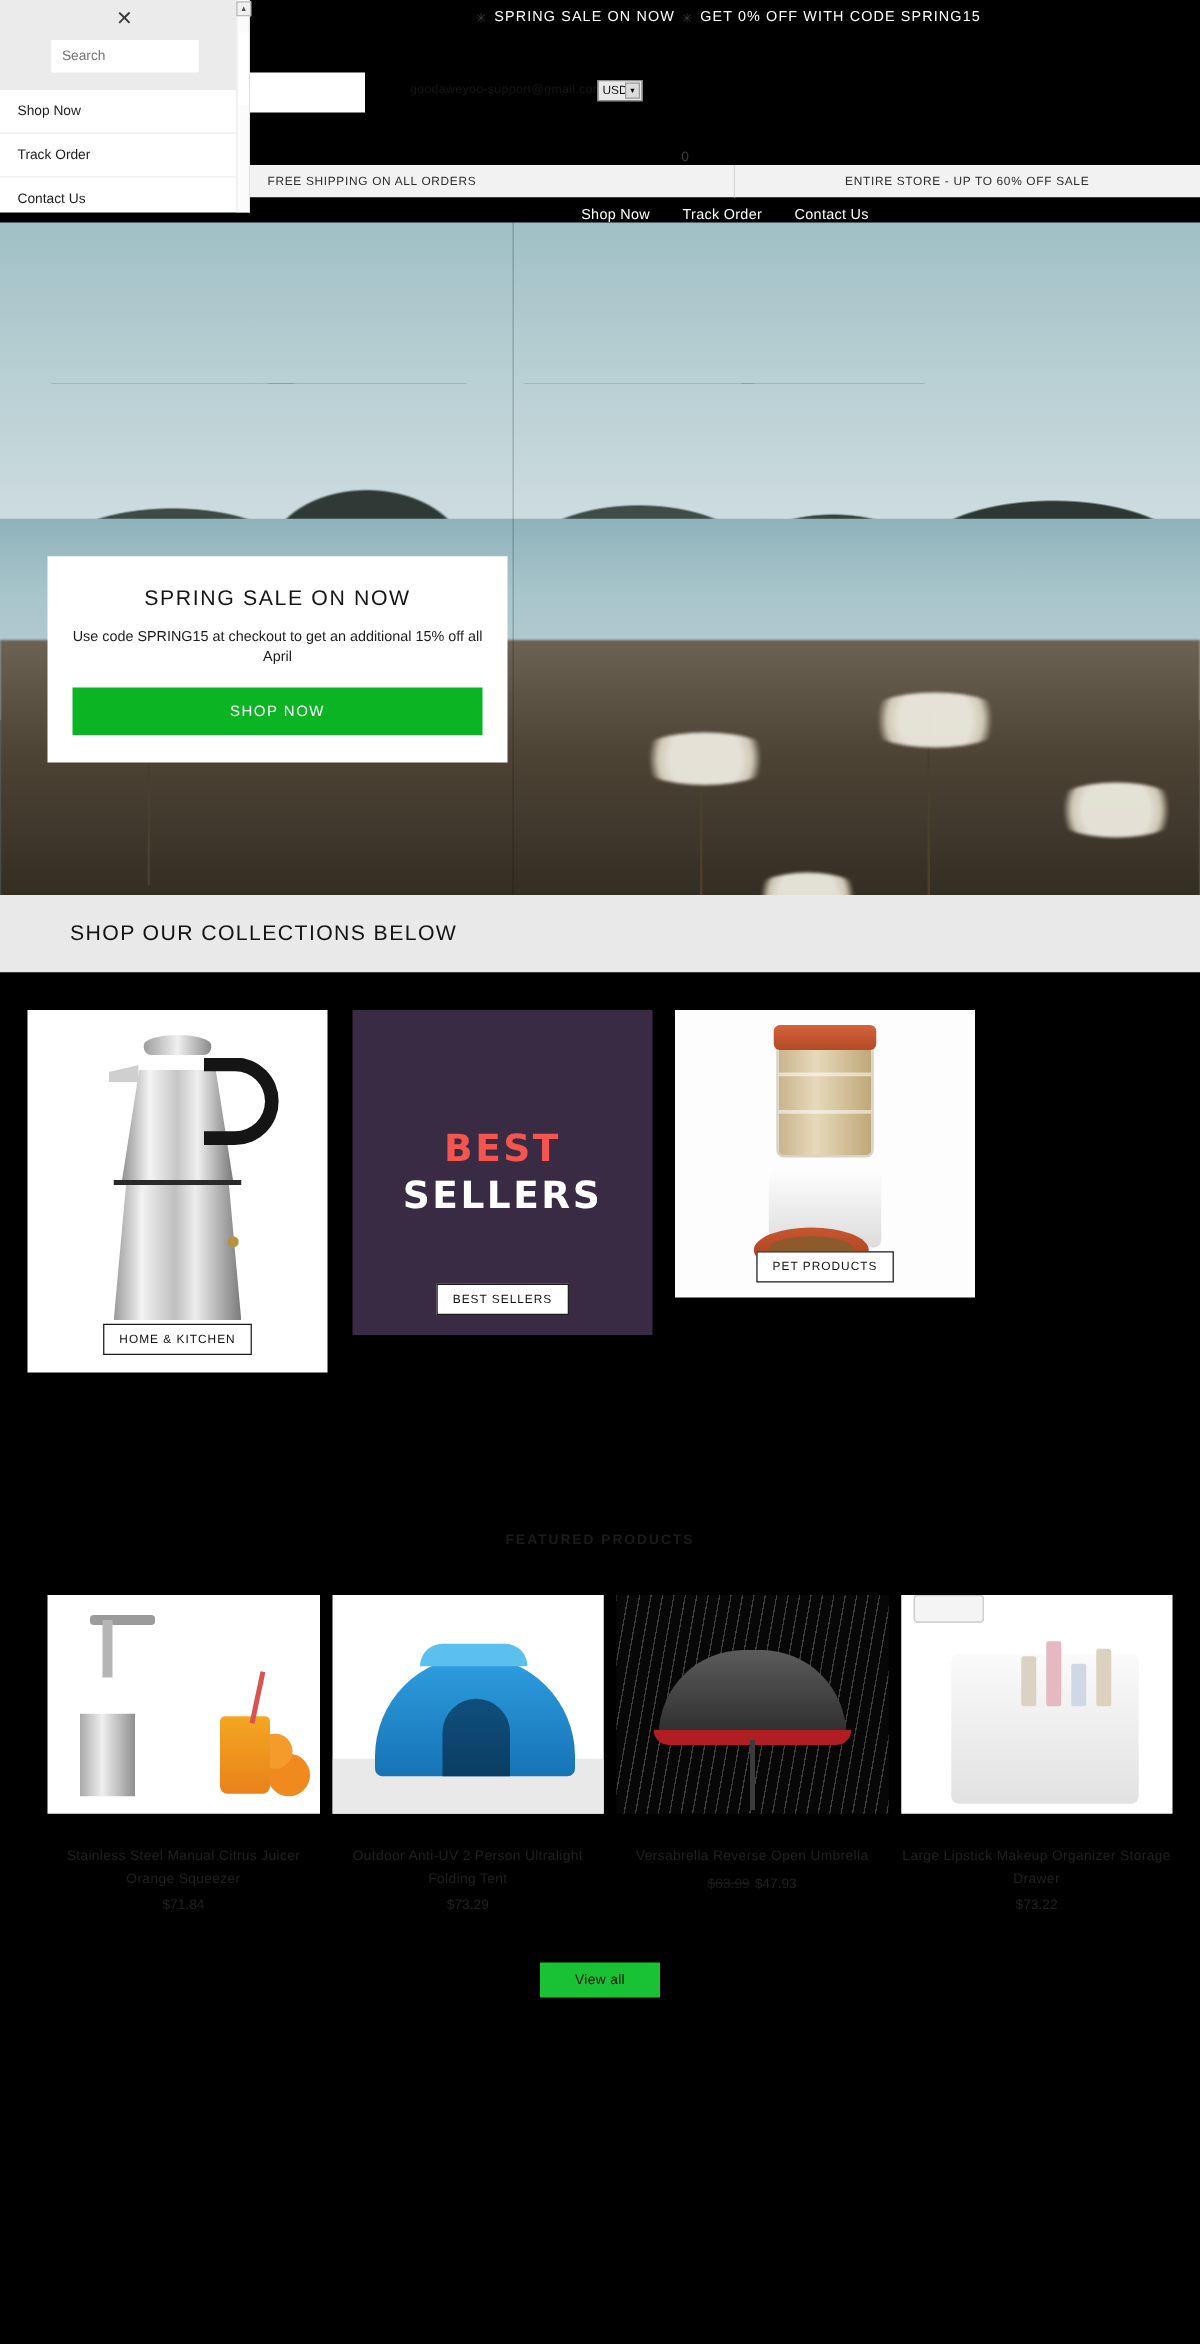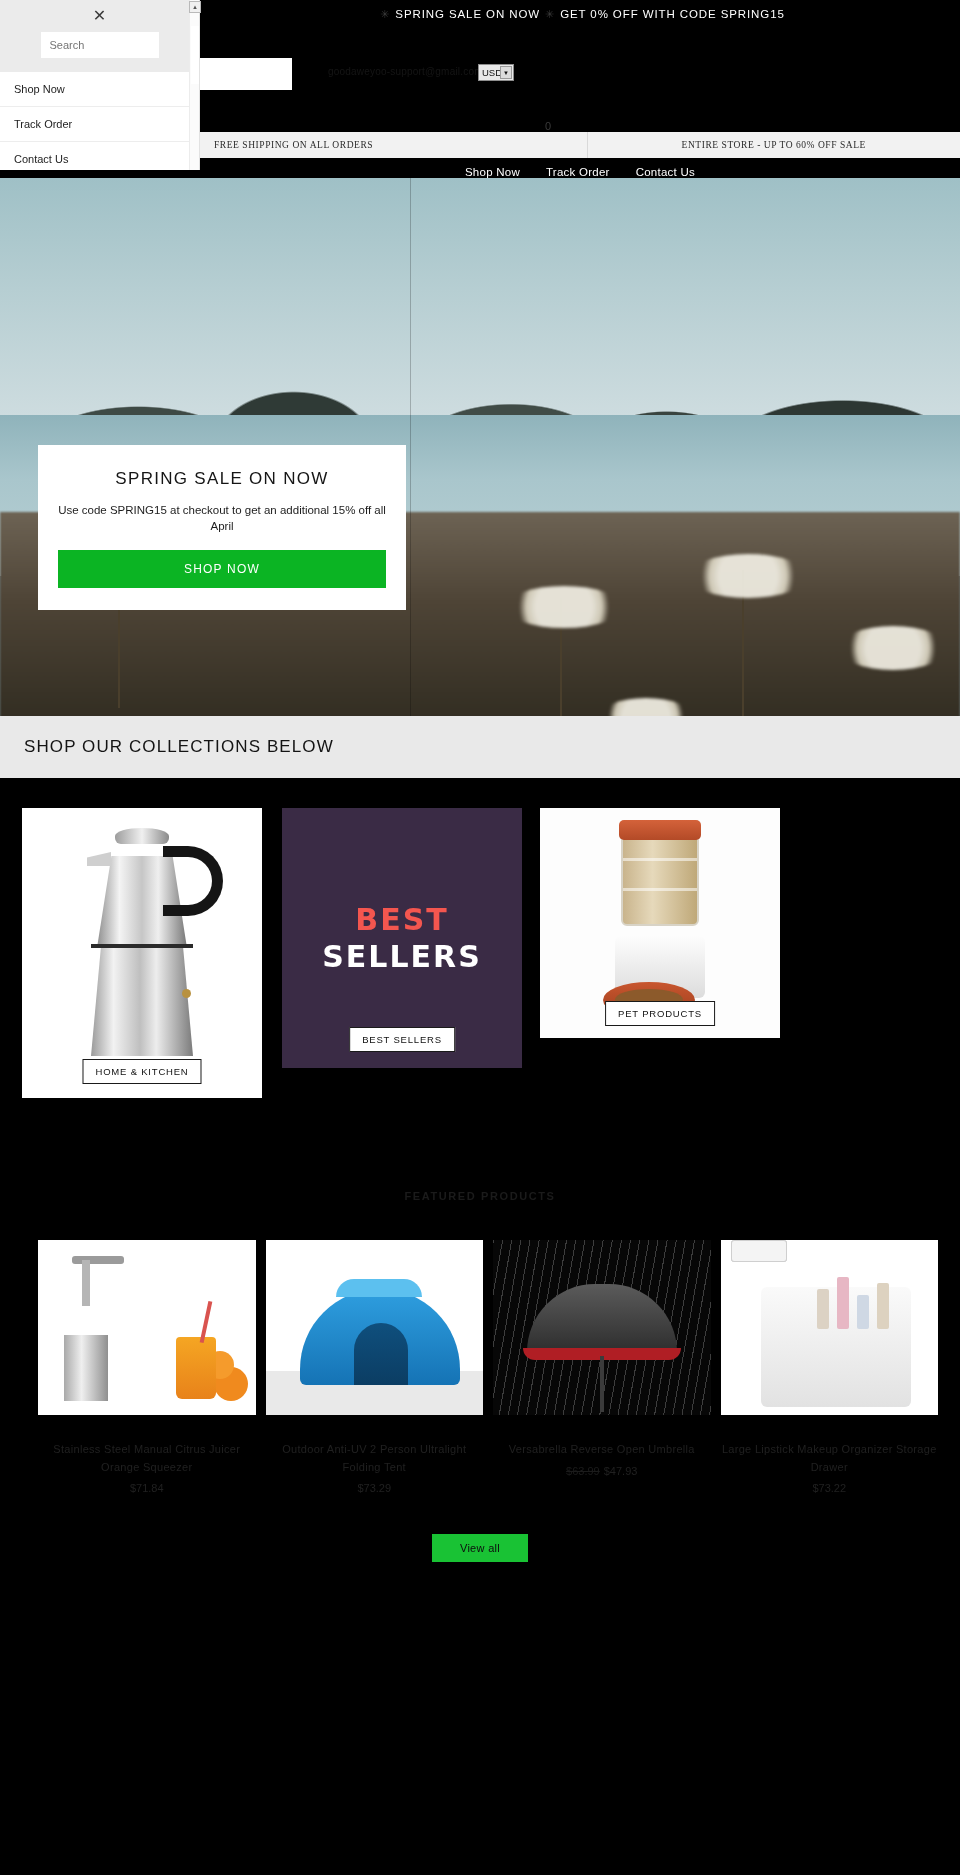--- a/index.html
+++ b/index.html
@@ -47,21 +47,21 @@
   .cart-icon {
     position: absolute; left: 345px; top: 92px;
     color: #3a3a3a; font-size: 11px;
   }
 
   .promo-bar {
     background: #f2f2f2; height: 26px; display: flex; align-items: stretch;
   }
   .promo-cell {
     flex: 1; display: flex; align-items: center;
-    font-size: 9.5px; letter-spacing: .55px; color: #2b2b2b; font-family: Liberation Serif, serif;
+    font-size: 9.5px; letter-spacing: .55px; color: #2b2b2b;
   }
   .promo-cell.c1 { padding-left: 14px; }
   .promo-cell.c2 { justify-content: center; border-left: 1px solid #d9d9d9; }
 
   .mainnav {
     background: #000; height: 28px;
     display: flex; align-items: center; justify-content: center; gap: 26px;
   }
   .mainnav a {
     color: #fff; font-size: 11.5px; text-decoration: none; letter-spacing: .25px;
@@ -122,21 +122,21 @@
     padding: 12px 0; text-decoration: none;
   }
   .hero-seam {
     position: absolute; left: 410px; top: 0; width: 1px; height: 100%;
     background: rgba(0,0,0,.22);
   }
 
   
   .collections-head {
     position: absolute; left: 0; top: 716px; width: 960px; height: 62px;
-    background: #e9e9e9; display: flex; align-items: center;
+    background: #e9e9e9; display: flex; align-items: center; padding-left: 32px;
   }
   .collections-head h2 {
     margin-left: 24px; font-size: 17px; font-weight: 400;
     letter-spacing: 1.1px; color: #141414;
   }
 
   .collections {
     position: absolute; left: 0; top: 778px; width: 960px; height: 360px;
     background: #000;
   }
@@ -211,21 +211,21 @@
     position: absolute; top: 7px; left: 12px; right: 12px; bottom: 8px;
     background: #8c5a2b; border-radius: 50%;
   }
 
   
   .featured {
     position: absolute; left: 0; top: 1138px; width: 960px; height: 737px;
     background: #000;
   }
   .featured h3 {
-    text-align: center; margin-top: 52px;
+    text-align: center; margin-top: 88px;
     color: #1b1b1b; font-size: 11px; letter-spacing: 1.6px; font-weight: 700;
   }
   .prod-grid {
     display: flex; gap: 10px; padding: 0 22px; margin-top: 38px; margin-left: 16px;
   }
   .prod { width: 228px; }
   .prod-img {
     width: 100%; height: 175px; background: #fff; position: relative; overflow: hidden;
   }
   .prod-title {

